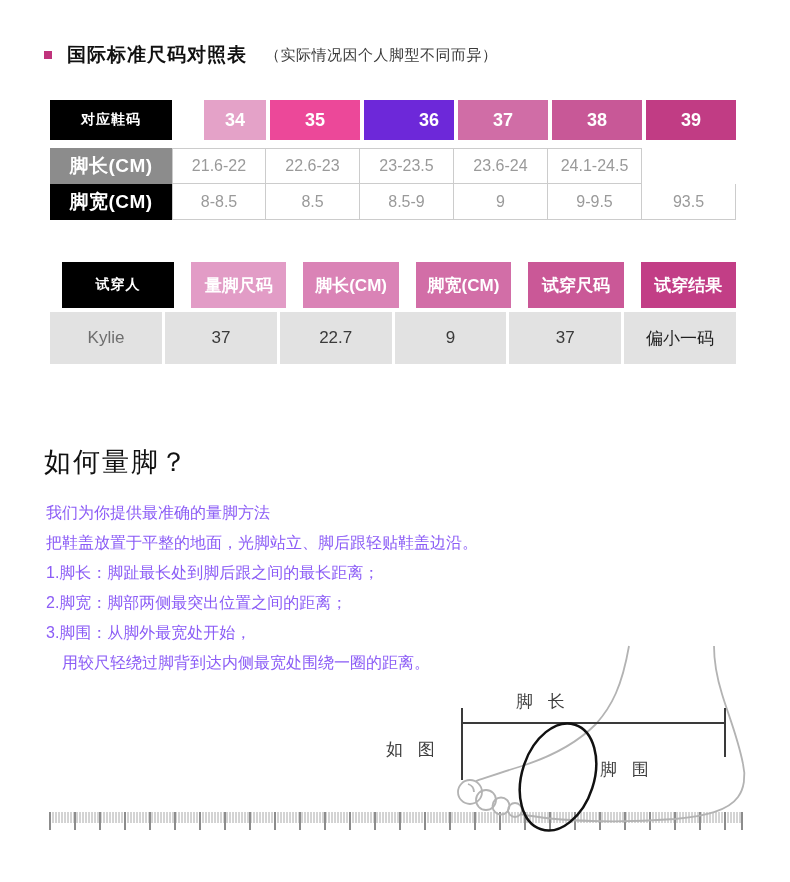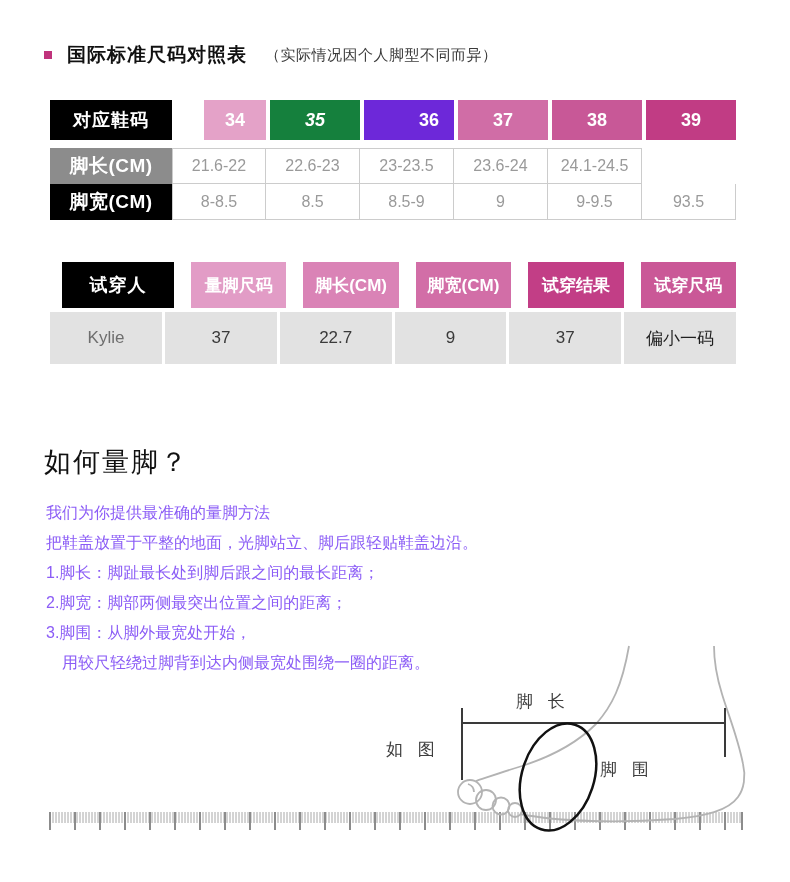--- a/index.html
+++ b/index.html
@@ -11,21 +11,21 @@
   .title-row{position:absolute;left:44px;top:42px;display:flex;align-items:center;}
   .bullet{width:8px;height:8px;background:#c0337c;margin-right:15px;flex:none;}
   .title{font-size:19px;font-weight:bold;color:#111;letter-spacing:1px;}
   .subtitle{font-size:15px;color:#3a3a3a;margin-left:18px;letter-spacing:0.5px;}
 
   
   .t1{position:absolute;left:50px;top:100px;width:686px;}
   .t1-row{display:grid;grid-template-columns:122px repeat(6,94px);}
   .t1-head{height:40px;margin-bottom:8px;}
   .cell{display:flex;align-items:center;justify-content:center;}
-  .corner-black{background:#000;color:#fff;font-weight:bold;font-size:18px;letter-spacing:1px;}
+  .corner-black{background:#000;color:#fff;font-weight:bold;font-size:14px;letter-spacing:1px;}
   .sizecol{height:100%;}
   .size-inner{margin-left:4px;height:100%;display:flex;align-items:center;justify-content:center;
     color:#fff;font-weight:bold;font-size:18px;}
   .t1-body-row{height:36px;}
   .label-cell{color:#fff;font-weight:bold;font-size:19px;letter-spacing:0.5px;
     display:flex;align-items:center;justify-content:center;}
   .vcell{background:#fff;border-right:1px solid #ccc;border-bottom:1px solid #ccc;
     color:#9a9a9a;font-size:16px;display:flex;align-items:center;justify-content:center;}
   .vcell.first{border-left:1px solid #ccc;}
   .first-row .vcell{border-top:1px solid #ccc;}
@@ -66,21 +66,21 @@
   <span class="subtitle">（实际情况因个人脚型不同而异）</span>
 </div>
 
 <div class="t1">
   <div class="t1-row t1-head">
     <div class="cell corner-black">对应鞋码</div>
   <div class="sizecol">
         <div class="size-inner" style="background: rgb(228, 162, 200); margin-left: 32px;">34</div>
       </div>
       <div class="sizecol">
-        <div class="size-inner" style="background: #15803d; font-style: italic;">35</div>
+        <div class="size-inner" style="background: #ec4899;">35</div>
       </div>
       <div class="sizecol">
         <div class="size-inner" style="background: #6d28d9; padding-left: 40px;">36</div>
       </div>
       <div class="sizecol">
         <div class="size-inner" style="background: rgb(208, 109, 166);">37</div>
       </div>
       <div class="sizecol">
         <div class="size-inner" style="background: rgb(200, 88, 151);">38</div>
       </div>
@@ -115,24 +115,24 @@
   <div class="t2col">
         <div class="t2h-inner" style="background: rgb(226, 156, 198);">量脚尺码</div>
       </div>
       <div class="t2col">
         <div class="t2h-inner" style="background: rgb(218, 131, 182);">脚长(CM)</div>
       </div>
       <div class="t2col">
         <div class="t2h-inner" style="background: rgb(210, 110, 167);">脚宽(CM)</div>
       </div>
       <div class="t2col">
+        <div class="t2h-inner" style="background: rgb(202, 88, 151);">试穿尺码</div>
+      </div>
+      <div class="t2col">
         <div class="t2h-inner" style="background: rgb(194, 62, 134);">试穿结果</div>
-      </div>
-      <div class="t2col">
-        <div class="t2h-inner" style="background: rgb(202, 88, 151);">试穿尺码</div>
       </div>
     </div>
   <div class="t2-row t2-body">
       <div class="t2name">Kylie</div>
       <div class="t2col">
         <div class="t2b-inner">37</div>
       </div>
       <div class="t2col">
         <div class="t2b-inner">22.7</div>
       </div>

